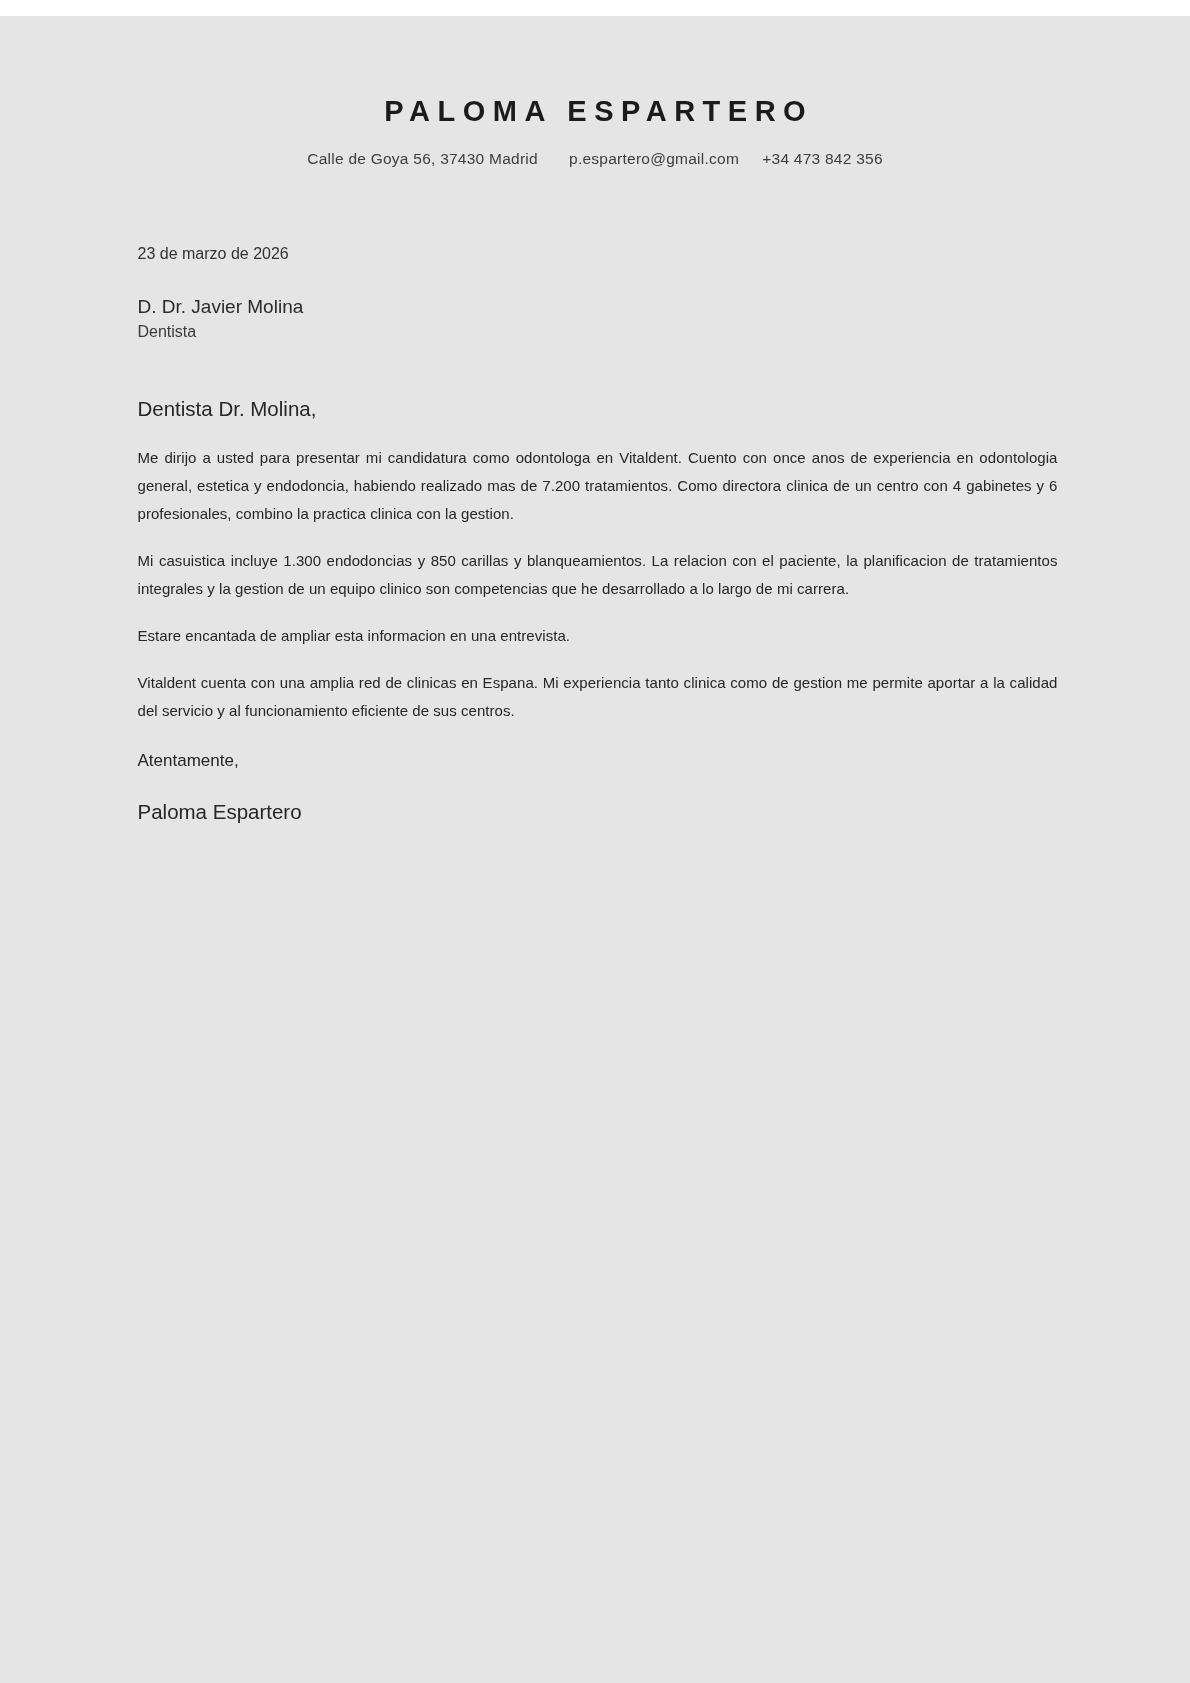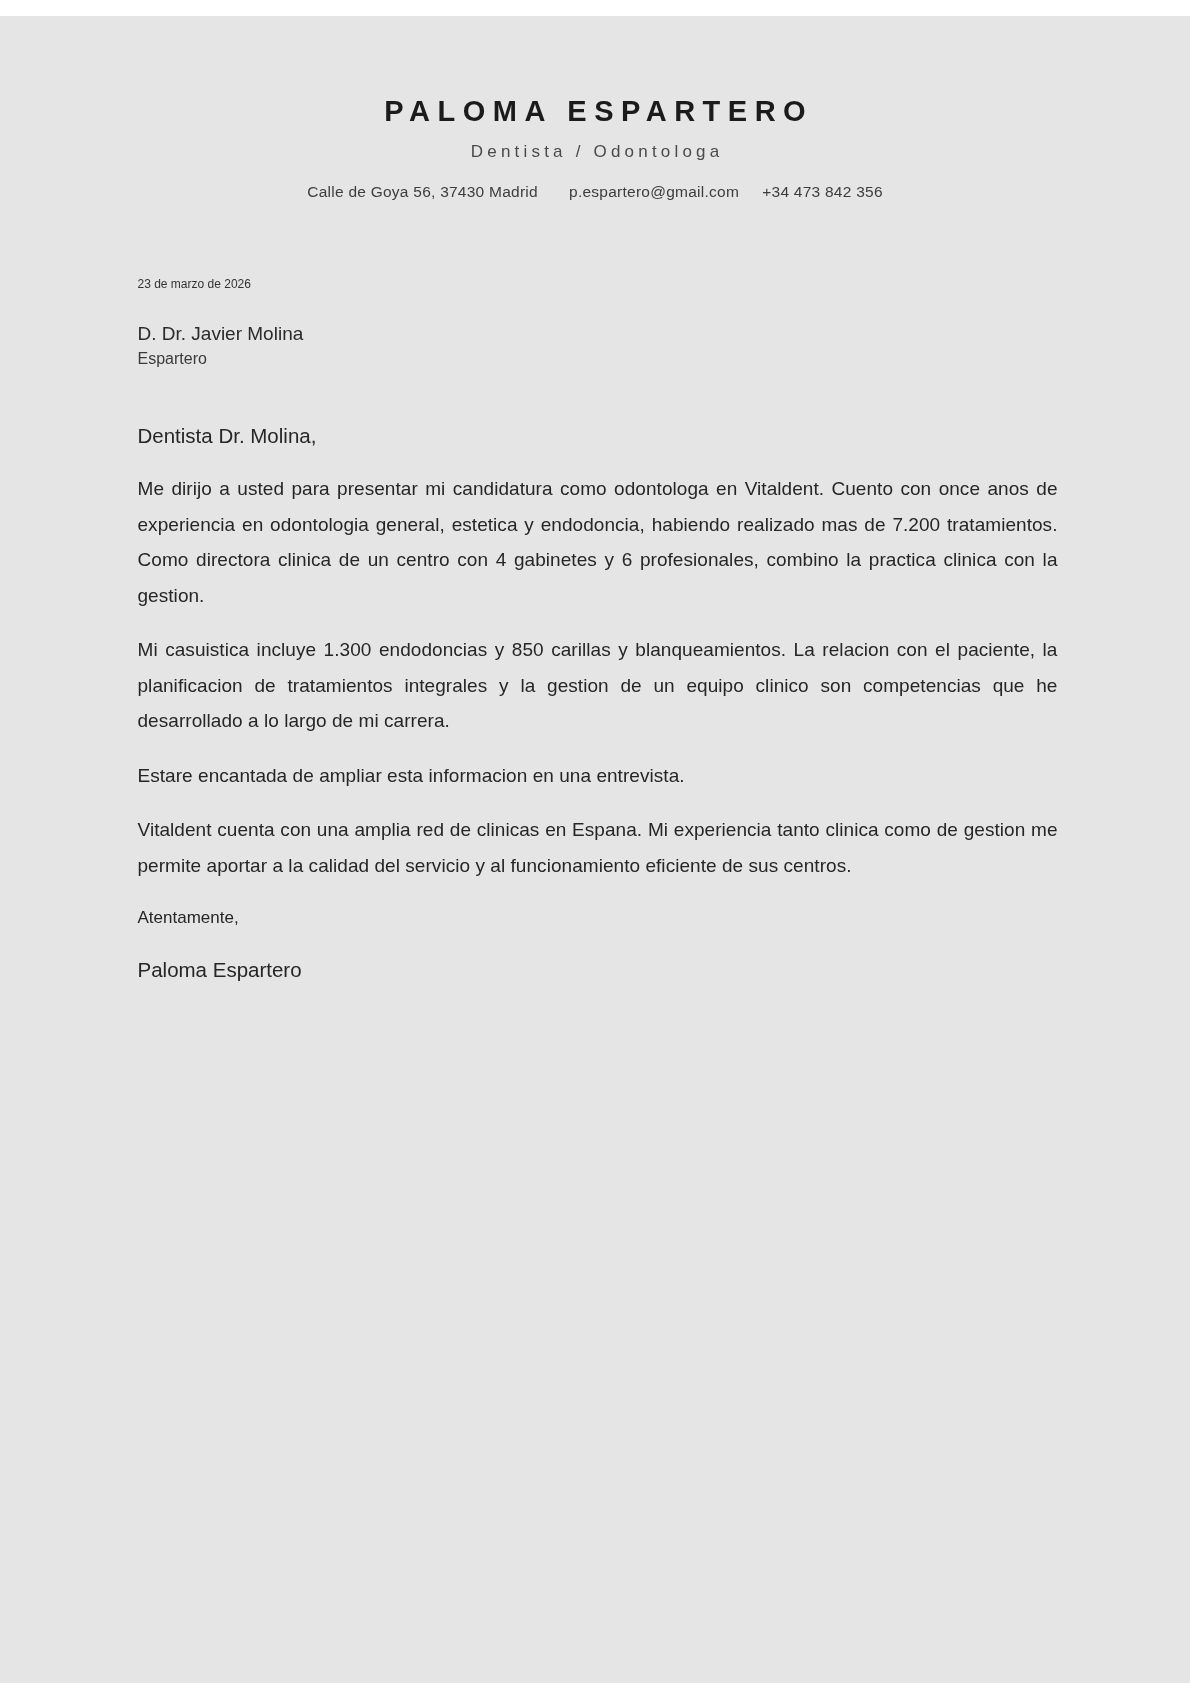--- a/index.html
+++ b/index.html
@@ -64,21 +64,21 @@
   .letter-body {
     margin: 0 auto;
     width: 920px;
     padding-left: 5px;
     box-sizing: content-box;
   }
   .meta-block {
     margin-top: 74px;
   }
   .date-line {
-    font-size: 12px;
+    font-size: 16px;
     color: #333333;
     line-height: 1.5;
   }
   .recipient-block {
     margin-top: 28px;
   }
   .recipient-name {
     font-size: 19px;
     color: #2b2b2b;
     line-height: 1.38;
@@ -91,21 +91,21 @@
   }
 
   .salutation {
     margin-top: 51px;
     font-size: 20.5px;
     color: #262626;
     line-height: 1.5;
   }
   .para {
     margin-top: 19px;
-    font-size: 19px;
+    font-size: 15px;
     color: #262626;
     line-height: 1.87;
     text-align: justify;
     text-justify: inter-word;
     letter-spacing: 0.05px;
   }
   .para.no-justify {
     text-align: left;
   }
   .closing {
@@ -121,38 +121,37 @@
     line-height: 1.6;
   }
 </style>
 </head>
 <body>
 
 <div class="page">
 
   <header class="letterhead">
     <div class="lh-name">PALOMA ESPARTERO</div>
-    <div class="lh-title">Dentista / Odontologa</div>
     <div class="lh-contact">
       <span class="item">Calle de Goya 56, 37430 Madrid</span>
       <span class="sep-wide"></span>
       <span class="item">p.espartero@gmail.com</span>
       <span class="sep-narrow"></span>
       <span class="item">+34 473 842 356</span>
     </div>
   </header>
 
   <main class="letter-body">
 
     <div class="meta-block">
       <div class="date-line">23 de marzo de 2026</div>
 
       <div class="recipient-block">
         <div class="recipient-name">D. Dr. Javier Molina</div>
-        <div class="recipient-company">Espartero</div>
+        <div class="recipient-company">Dentista</div>
       </div>
     </div>
 
     <div class="salutation">Dentista Dr. Molina,</div>
 
     <p class="para">Me dirijo a usted para presentar mi candidatura como odontologa en Vitaldent. Cuento con once anos de experiencia en odontologia general, estetica y endodoncia, habiendo realizado mas de 7.200 tratamientos. Como directora clinica de un centro con 4 gabinetes y 6 profesionales, combino la practica clinica con la gestion.</p>
 
     <p class="para">Mi casuistica incluye 1.300 endodoncias y 850 carillas y blanqueamientos. La relacion con el paciente, la planificacion de tratamientos integrales y la gestion de un equipo clinico son competencias que he desarrollado a lo largo de mi carrera.</p>
 
     <p class="para no-justify">Estare encantada de ampliar esta informacion en una entrevista.</p>

